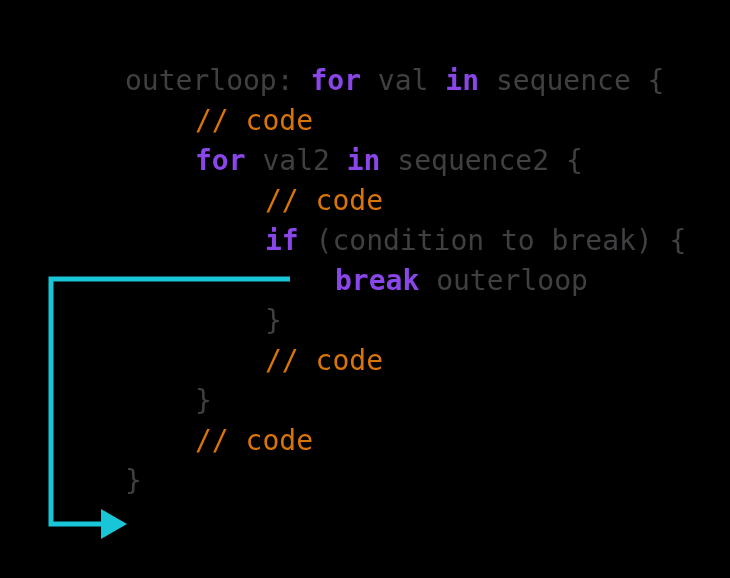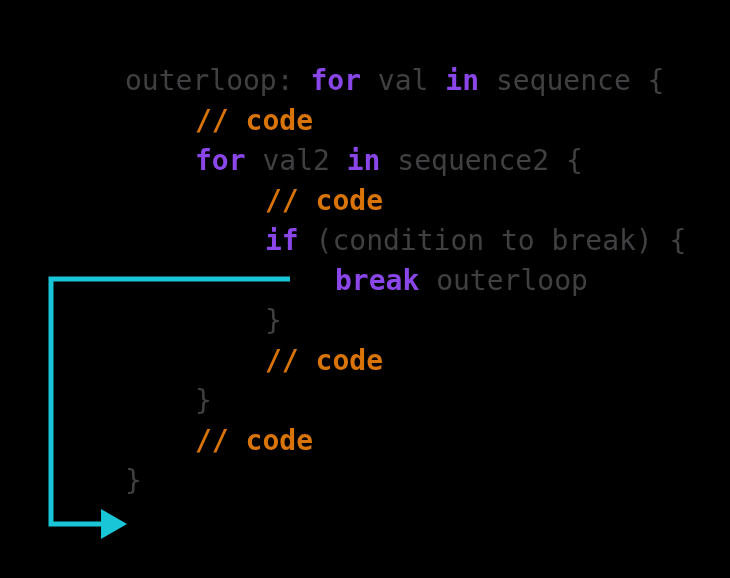--- a/index.html
+++ b/index.html
@@ -32,21 +32,21 @@
     top: 50px;
     font-size: 28px;
     line-height: 40px;
     white-space: pre;
   }
   .code-line {
     height: 40px;
   }
   .tok-plain   { color: var(--plain); font-weight: normal; }
   .tok-keyword { color: var(--keyword); font-weight: bold; }
-  .tok-comment { color: var(--comment); font-weight: bold; }
+  .tok-comment { color: var(--comment); font-weight: normal; }
   .arrow-svg {
     position: absolute;
     left: 0; top: 0;
     pointer-events: none;
   }
 </style>
 </head>
 <body>
 
 <div class="stage">

